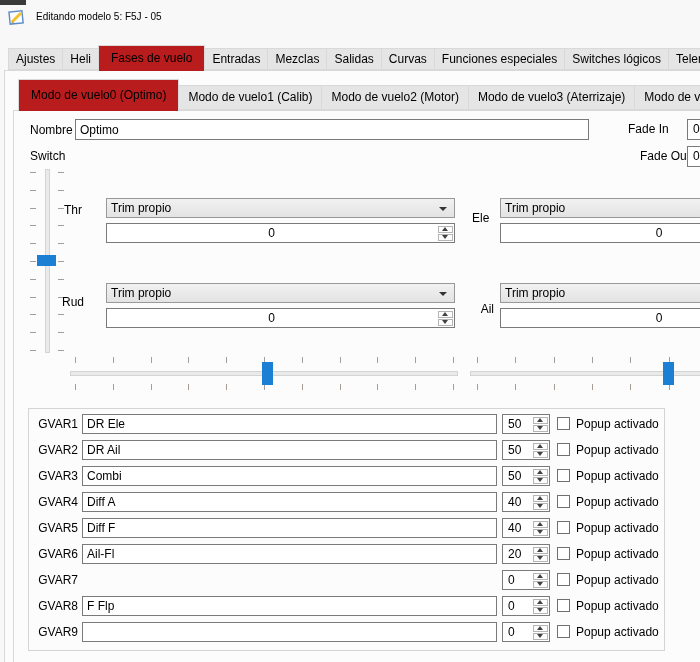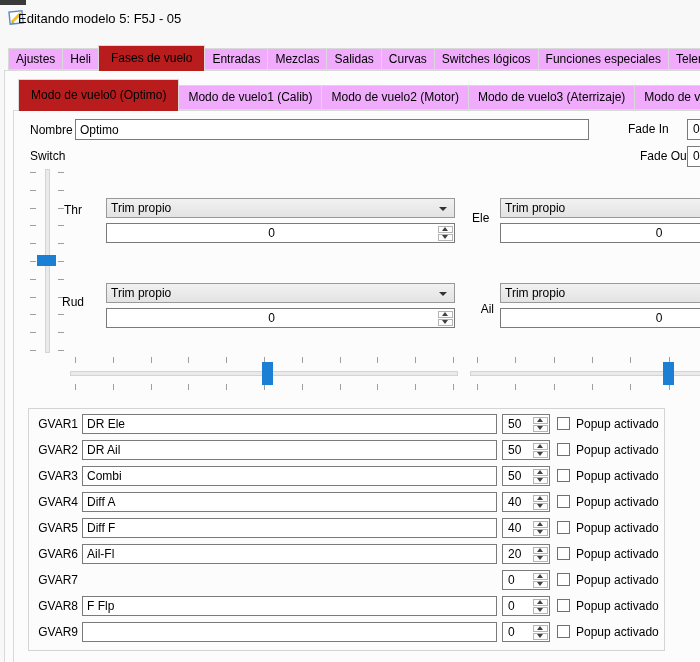--- a/index.html
+++ b/index.html
@@ -3,32 +3,32 @@
 <meta charset="utf-8">
 <style>
   html,body{margin:0;padding:0;}
   body{font-family:"Liberation Sans",sans-serif;font-size:12px;color:#000;}
   #page{position:relative;width:700px;height:662px;overflow:hidden;background:#f8f8f8;}
   .abs{position:absolute;box-sizing:border-box;}
 
   
   #win-fragment{left:0;top:0;width:26px;height:5px;background:#3a3a3a;}
   #title-icon{left:8px;top:9px;width:17px;height:17px;}
-  #window-title{left:18px;top:11px;font-size:13px;white-space:nowrap;text-align:right;}
+  #window-title{left:36px;top:11px;font-size:10px;white-space:nowrap;text-align:right;}
 
   
   .pane{background:#fcfcfc;border-top:1px solid #d9d9d9;border-left:1px solid #d9d9d9;}
   #outer-pane{left:4px;top:70px;width:720px;height:620px;}
   #inner-pane{left:13px;top:110px;width:710px;height:580px;}
 
   
   .tabbar{position:absolute;display:flex;align-items:flex-end;white-space:nowrap;}
   #main-tab-bar{left:8px;top:45px;height:25px;}
   #fm-tab-bar{left:18px;top:79px;height:31px;}
-  .tab{background:#f0abfc;border:1px solid #d9d9d9;padding:0 7px;line-height:20px;height:22px;
+  .tab{background:#e5e5e5;border:1px solid #d9d9d9;padding:0 7px;line-height:20px;height:22px;
        box-sizing:border-box;margin-left:-1px;color:#000;}
   .tab:first-child{margin-left:0;}
   .tab.active{background:#b91c1c;border-bottom:none;height:26px;line-height:24px;padding:0 12px;
        position:relative;z-index:3;margin-bottom:-1px;}
   #fm-tab-bar .tab{height:25px;line-height:23px;padding:0 9px;}
   #fm-tab-bar .tab.active{height:32px;line-height:30px;padding:0 12px;margin-bottom:-1px;}
 
   .lbl{position:absolute;box-sizing:border-box;white-space:nowrap;}
 
   
@@ -86,22 +86,22 @@
   <div class="abs pane" id="inner-pane"></div>
 
   <div class="tabbar" id="main-tab-bar">
       <div class="tab">Ajustes</div>
       <div class="tab">Heli</div>
       <div class="tab active">Fases de vuelo</div>
       <div class="tab">Entradas</div>
       <div class="tab">Mezclas</div>
       <div class="tab">Salidas</div>
       <div class="tab">Curvas</div>
+      <div class="tab">Funciones especiales</div>
       <div class="tab">Switches lógicos</div>
-      <div class="tab">Funciones especiales</div>
       <div class="tab">Telemetría</div>
     </div>
   <div class="tabbar" id="fm-tab-bar">
       <div class="tab active">Modo de vuelo0 (Optimo)</div>
       <div class="tab">Modo de vuelo1 (Calib)</div>
       <div class="tab">Modo de vuelo2 (Motor)</div>
       <div class="tab">Modo de vuelo3 (Aterrizaje)</div>
       <div class="tab">Modo de vuelo4 (Lento)</div>
     </div>
 

